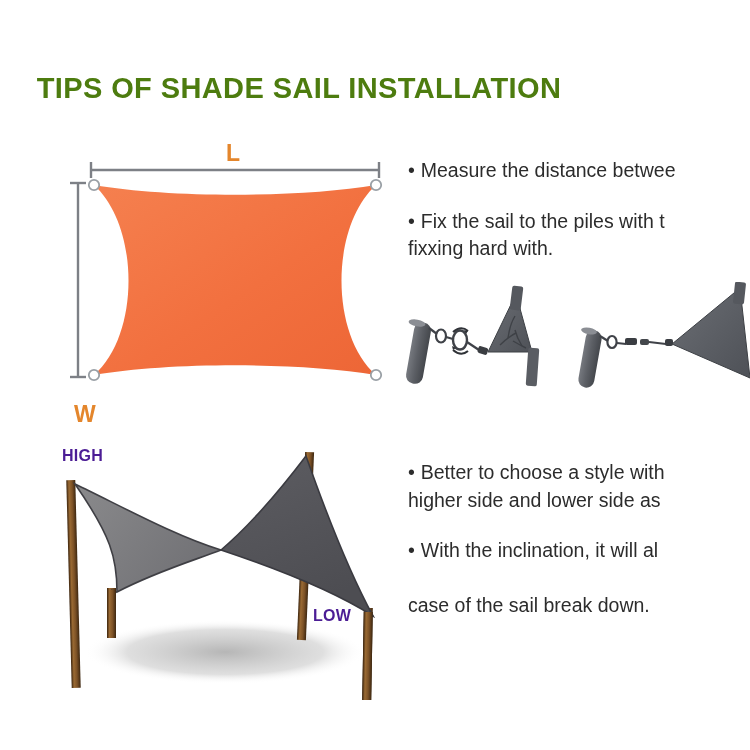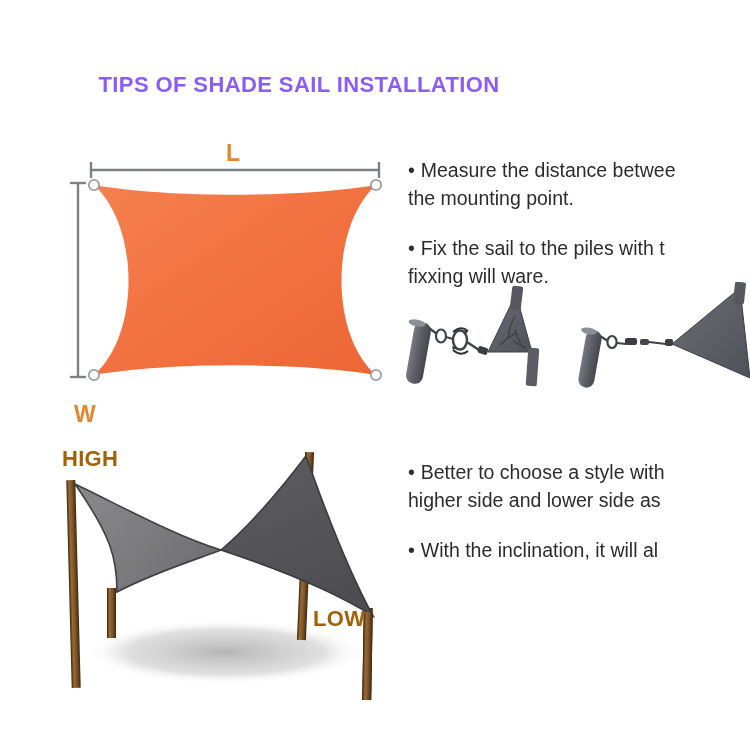--- a/index.html
+++ b/index.html
@@ -19,24 +19,24 @@
     overflow: hidden;
   }
 
   
   #title {
     position: absolute;
     left: 0;
     top: 72px;
     width: 598px;
     text-align: center;
-    font-size: 22px;
+    font-size: 29px;
     font-weight: bold;
     letter-spacing: 0.4px;
-    color: #8b5cf6;
+    color: #4d7c0f;
     white-space: nowrap;
   }
 
   
   .panel {
     position: absolute;
   }
 
   
   #sail-panel {
@@ -91,23 +91,23 @@
   #canopy-panel {
     left: 25px;
     top: 440px;
     width: 385px;
     height: 265px;
   }
   #canopy-panel svg { display: block; }
 
   .hl-label {
     position: absolute;
-    color: #a16207;
+    color: #4c1d95;
     font-weight: bold;
-    font-size: 22px;
+    font-size: 16px;
     line-height: 1;
     letter-spacing: 0.3px;
   }
   #label-HIGH { left: 37px;  top: 8px; }
   #label-LOW  { left: 288px; top: 168px; }
 </style>
 </head>
 <body>
 
 <div id="page">
@@ -151,26 +151,25 @@
     </svg>
 
     <span class="dim-label" id="label-L">L</span>
     <span class="dim-label" id="label-W">W</span>
   </div>
 
   <div class="panel" id="tips-top">
     <div class="tip-para">
       <span class="bullet-dot">•</span>
       <span>Measure the distance betwee</span><br>
-      <span>the mounting point.</span>
     </div>
     <div class="tip-para">
       <span class="bullet-dot">•</span>
       <span>Fix the sail to the piles with t</span><br>
-      <span>fixxing will ware.</span>
+      <span>fixxing hard with.</span>
     </div>
   </div>
 
   <div class="panel" id="hardware-row">
     <svg width="346" height="112" viewBox="0 0 346 112" xmlns="http://www.w3.org/2000/svg">
       <defs>
         <linearGradient id="poleGrad" x1="0" y1="0" x2="1" y2="0">
           <stop offset="0%" stop-color="#76797f"></stop>
           <stop offset="45%" stop-color="#5d6066"></stop>
           <stop offset="100%" stop-color="#44474c"></stop>
@@ -305,16 +304,17 @@
   <div class="panel" id="tips-bottom">
     <div class="tip-para">
       <span class="bullet-dot">•</span>
       <span>Better to choose a style with</span><br>
       <span>higher side and lower side as</span><br>
     </div>
     <div class="tip-para">
       <span class="bullet-dot">•</span>
       <span>With the inclination, it will al</span><br>
       <br>
+      <span>case of the sail break down.</span>
     </div>
   </div>
 
 </div>
 
 </body></html>

